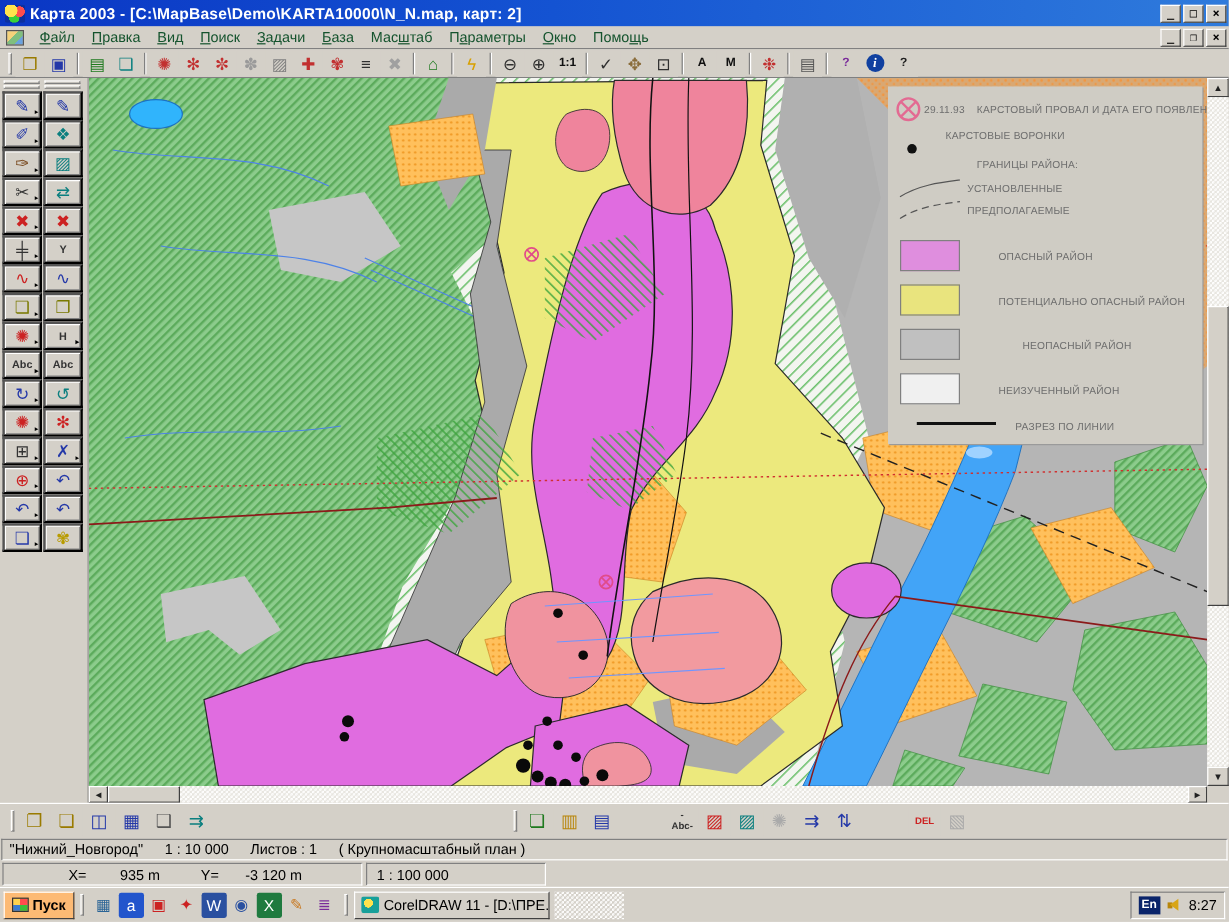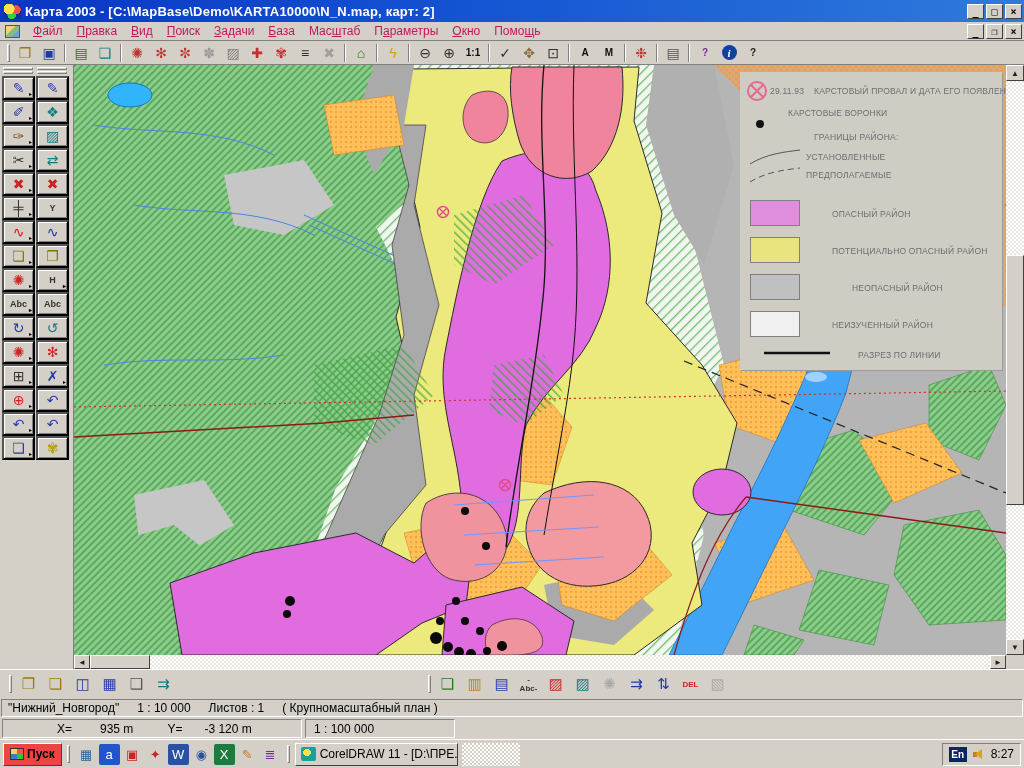--- a/index.html
+++ b/index.html
@@ -26,21 +26,21 @@
   #titlebar .ttl{font-size:13px;font-weight:bold;letter-spacing:.2px;white-space:nowrap;}
   .winbtns{margin-left:auto;display:flex;gap:2px;}
   .wbtn{width:17px;height:15px;background:#d4d0c8;font-size:10px;line-height:13px;
     text-align:center;font-weight:bold;color:#000;font-family:"DejaVu Sans Mono",monospace;}
 
   
   #menubar{position:absolute;left:0;top:22px;width:1024px;height:19px;background:#d4d0c8;
     display:flex;align-items:center;border-bottom:1px solid #808080;padding:0 2px;}
   .mdi-icon{width:15px;height:13px;margin:0 6px 0 3px;background:
     linear-gradient(135deg,#f5d27a 0 40%,#7fbf7f 40% 70%,#6aa2e0 70%);border:1px solid #555;}
-  .menu-item{font-size:12px;padding:2px 7px;color:#be185d;}
+  .menu-item{font-size:12px;padding:2px 7px;color:#14532d;}
   .menu-item u{text-decoration:underline;}
 
   
   #toolbar{position:absolute;left:0;top:41px;width:1024px;height:24px;background:#d4d0c8;
     display:flex;align-items:center;border-bottom:1px solid #808080;padding-left:4px;}
   .grip{width:3px;height:18px;margin:0 3px;border:1px solid;border-color:#fff #808080 #808080 #fff;}
   .tbtn{width:24px;height:22px;display:flex;align-items:center;justify-content:center;
     background:#d4d0c8;border:1px solid #d4d0c8;font-size:14px;padding:0;cursor:default;}
   .tbtn.small-text{font-size:10px;font-weight:bold;}
   .tbsep{width:2px;height:18px;margin:0 3px;border-left:1px solid #808080;border-right:1px solid #fff;}
@@ -78,38 +78,38 @@
   .sbtn{position:absolute;background:#d4d0c8;font-size:8px;display:flex;align-items:center;justify-content:center;color:#222;}
   .strack{position:absolute;background-color:#e8e6e0;}
   .sthumb{position:absolute;background:#d4d0c8;}
   #corner{position:absolute;left:1006px;top:655px;width:18px;height:14px;background:#d4d0c8;}
 
   
   #btoolbar{position:absolute;left:0;top:669px;width:1024px;height:29px;background:#d4d0c8;
     border-top:1px solid #fff;display:flex;align-items:center;padding-left:6px;}
   .btbtn{width:27px;height:24px;display:flex;align-items:center;justify-content:center;
     background:#d4d0c8;border:1px solid #d4d0c8;font-size:15px;}
-  .btbtn.small-text{font-size:8px;font-weight:bold;}
+  .btbtn.small-text{font-size:8px;font-weight:bold;margin-left:40px;}
   #bgroup2{margin-left:248px;display:flex;align-items:center;}
 
   
   #status1{position:absolute;left:0;top:698px;width:1024px;height:20px;background:#d4d0c8;
     display:flex;align-items:center;font-size:12px;padding:0 8px;}
   #status1 .in{position:absolute;left:1px;top:1px;right:1px;bottom:1px;}
   .s1seg{position:relative;z-index:1;white-space:nowrap;}
   #status2{position:absolute;left:0;top:718px;width:1024px;height:21px;background:#d4d0c8;
     display:flex;align-items:stretch;gap:3px;padding:1px 2px;font-size:12px;}
   .s2box{display:flex;align-items:center;padding:0 8px;white-space:nowrap;}
   .resize-grip{position:absolute;right:1px;bottom:1px;width:13px;height:13px;
     background:repeating-linear-gradient(135deg,transparent 0 3px,#9a9a9a 3px 4px,#fff 4px 5px);}
 
   
   #taskbar{position:absolute;left:0;top:739px;width:1024px;height:29px;background:#d4d0c8;
     border-top:1px solid #fff;display:flex;align-items:center;padding:0 3px;}
-  #startbtn{display:flex;align-items:center;gap:3px;height:23px;padding:0 6px;background:#ef4444;
+  #startbtn{display:flex;align-items:center;gap:3px;height:23px;padding:0 6px;background:#fdba74;
     font-weight:bold;font-size:12px;}
   .winflag{width:14px;height:12px;background:
     conic-gradient(#ff4d4d 0 25%,#39c039 0 50%,#3a7bd0 0 75%,#ffd24d 0);border:1px solid #333;}
   .qlicon{width:21px;height:21px;display:flex;align-items:center;justify-content:center;
     font-size:13px;margin:0 1px;border-radius:2px;}
   .taskbtn{display:flex;align-items:center;gap:4px;height:23px;width:163px;padding:0 5px;
     background:#d4d0c8;font-size:12px;white-space:nowrap;overflow:hidden;margin-right:4px;}
   .taskbtn.active{font-weight:bold;border-color:#808080 #ffffff #ffffff #808080;
     background-image:linear-gradient(45deg,#fff 25%,transparent 25%,transparent 75%,#fff 75%),
       linear-gradient(45deg,#fff 25%,transparent 25%,transparent 75%,#fff 75%);
@@ -412,21 +412,21 @@
           <div class="lg-swatch" style="top: 165px; background: rgb(233, 228, 126);"></div>
           <span class="lg-abs" style="left: 92px; top: 174px;">ПОТЕНЦИАЛЬНО ОПАСНЫЙ РАЙОН</span>
           <div class="lg-swatch" style="top: 202px; background: rgb(192, 192, 192);"></div>
           <span class="lg-abs" style="left: 92px; top: 211px; padding-left: 20px;">НЕОПАСНЫЙ РАЙОН</span>
           <div class="lg-swatch" style="top: 239px; background: rgb(240, 240, 240);"></div>
           <span class="lg-abs" style="left: 92px; top: 248px;">НЕИЗУЧЕННЫЙ РАЙОН</span>
         </div>
       <svg class="lg-abs" style="left:22px;top:276px;" width="70" height="10">
         <line x1="2" y1="5" x2="68" y2="5" stroke="#111" stroke-width="2.5"></line>
       </svg>
-      <span class="lg-abs" style="left:118px;top:278px;">РАЗРЕЗ ПО ЛИНИИ</span>
+      <span class="lg-abs" style="left:106px;top:278px;">РАЗРЕЗ ПО ЛИНИИ</span>
     </div>
   </div>
 
   <div id="vscroll">
     <div class="sbtn out" style="left:0;top:0;width:18px;height:16px;">▲</div>
     <div class="strack dither" style="left:0;top:16px;width:18px;height:558px;"></div>
     <div class="sthumb out" style="left:0;top:190px;width:18px;height:250px;"></div>
     <div class="sbtn out" style="left:0;top:574px;width:18px;height:16px;">▼</div>
   </div>
   <div id="hscroll">

